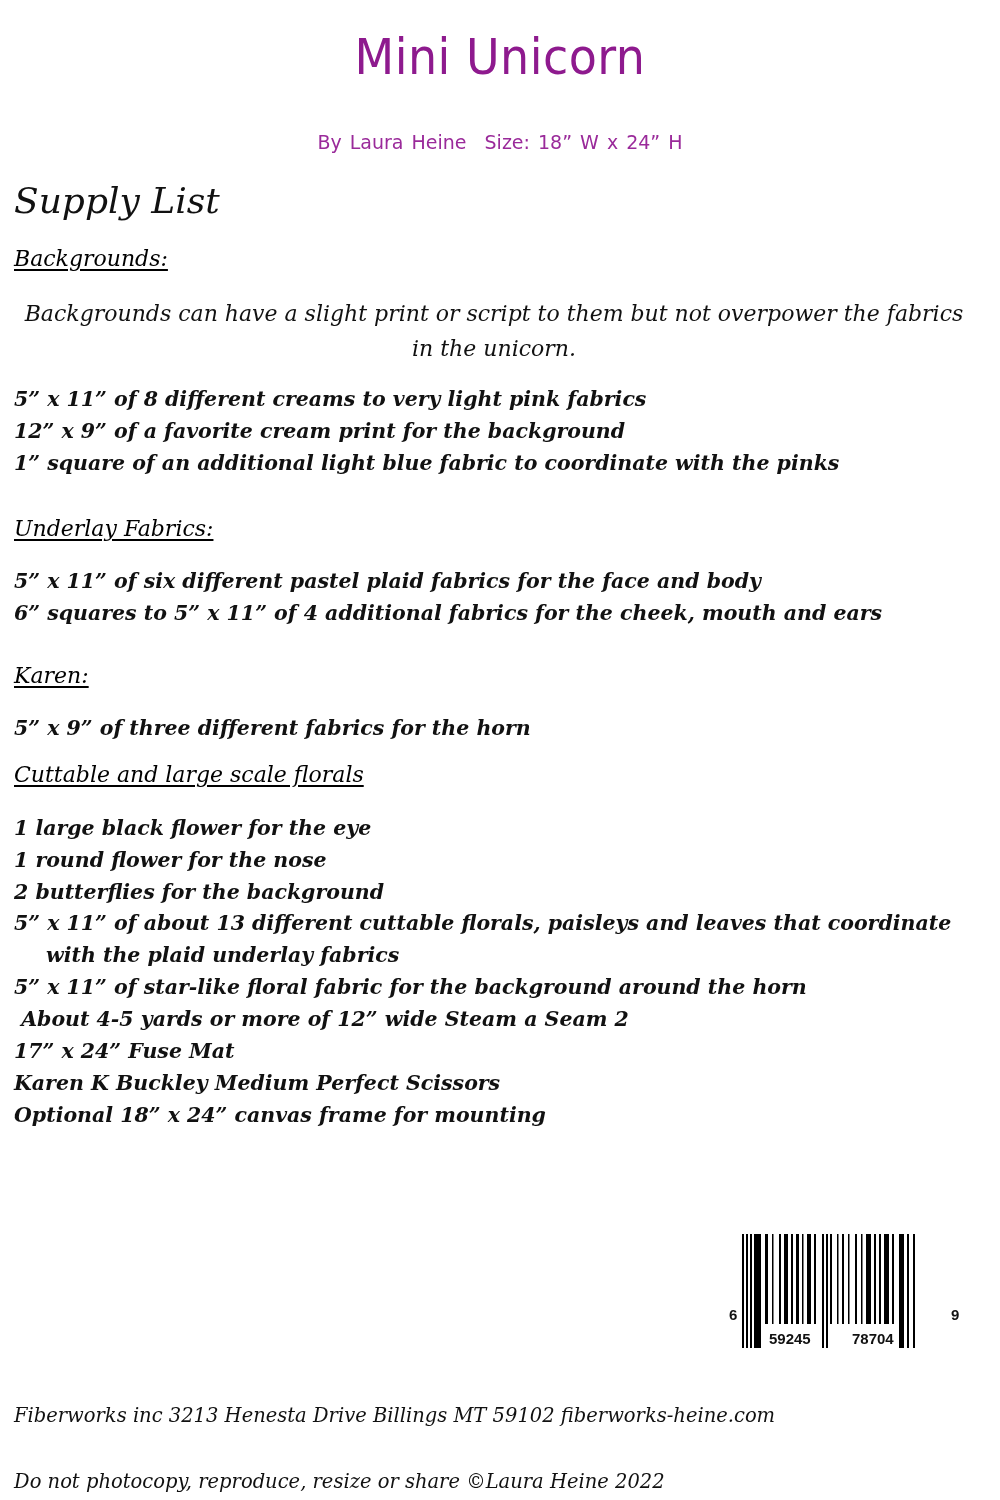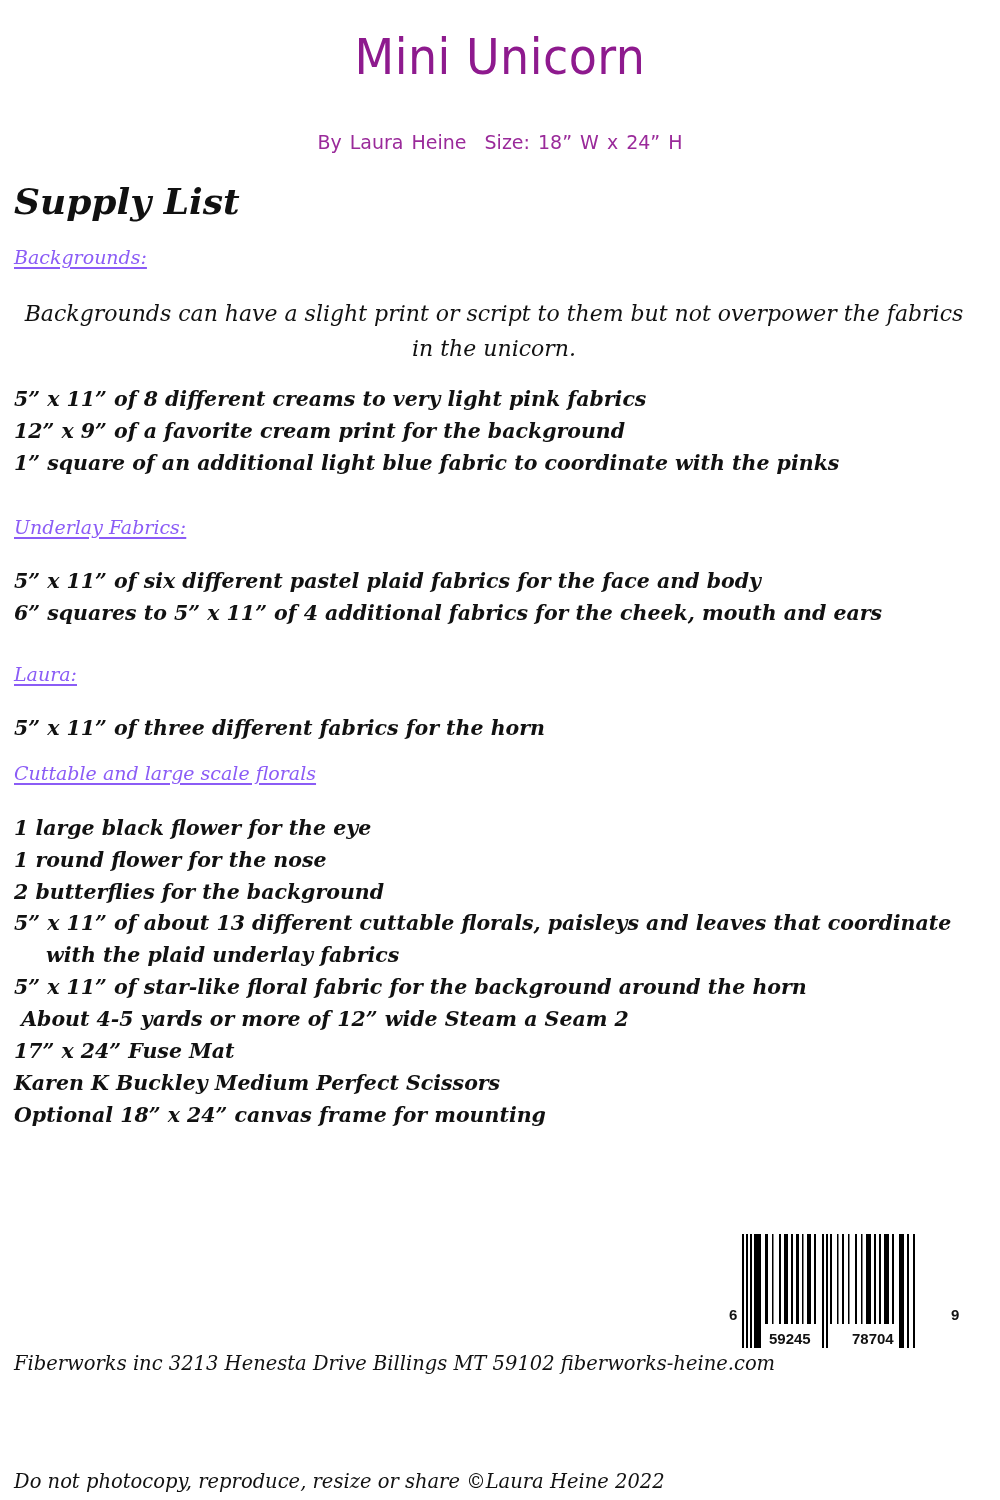--- a/index.html
+++ b/index.html
@@ -8,24 +8,24 @@
       position: absolute; left: 0; width: 1000px; top: 28px; text-align: center;
       font-family: "DejaVu Sans", sans-serif; font-size: 50px; color: #8e1a8e; letter-spacing: 0.5px;
       font-weight: normal; transform: scaleX(0.92);
     }
     .byline {
       position: absolute; left: 0; width: 1000px; top: 131px; text-align: center;
       font-family: "DejaVu Sans", sans-serif; font-size: 19px; color: #9a2a9a; word-spacing: 2px;
     }
     .byline span + span { margin-left: 18px; }
     .script { font-family: "DejaVu Serif", serif; font-style: italic; }
-    .heading-main { position: absolute; left: 14px; top: 180px; font-size: 36px; color: #111; font-weight: bold; }
+    .heading-main { position: absolute; left: 14px; top: 180px; font-size: 36px; color: #111; }
     .sec-head {
-      position: absolute; left: 14px; font-size: 19px; text-decoration: underline;
-      text-decoration-thickness: 2px; text-underline-offset: 3px; color: #8b5cf6;
+      position: absolute; left: 14px; font-size: 22px; text-decoration: underline;
+      text-decoration-thickness: 2px; text-underline-offset: 3px; color: #000000;
     }
     .para { position: absolute; left: 14px; font-size: 22px; line-height: 35px; width: 960px; text-align: center; }
     .list { position: absolute; left: 14px; margin: 0; padding: 0; list-style: none; font-size: 20.5px; line-height: 32px; width: 975px; }
     .list li { white-space: nowrap; font-weight: bold; }
     .list li.wrap { white-space: normal; padding-left: 32px; text-indent: -32px; line-height: 31.5px; }
     .footer-line { position: absolute; left: 14px; font-size: 19.5px; white-space: nowrap; }
     .barcode { position: absolute; left: 727px; top: 1234px; width: 240px; height: 118px; }
     .barcode svg { display: block; }
   </style>
 </head>
@@ -47,23 +47,23 @@
     <li>12” x 9” of a favorite cream print for the background</li>
     <li>1” square of an additional light blue fabric to coordinate with the pinks</li>
   </ul>
 
   <div class="sec-head script" style="top:516px;">Underlay Fabrics:</div>
   <ul class="list script" style="top:565px;">
     <li>5” x 11” of six different pastel plaid fabrics for the face and body</li>
     <li>6” squares to 5” x 11” of 4 additional fabrics for the cheek, mouth and ears</li>
   </ul>
 
-  <div class="sec-head script" style="top:663px;">Laura:</div>
+  <div class="sec-head script" style="top:663px;">Karen:</div>
   <ul class="list script" style="top:712px;">
-    <li>5” x 11” of three different fabrics for the horn</li>
+    <li>5” x 9” of three different fabrics for the horn</li>
   </ul>
 
   <div class="sec-head script" style="top:762px;">Cuttable and large scale florals</div>
   <ul class="list script" style="top:812px;">
     <li>1 large black flower for the eye</li>
     <li>1 round flower for the nose</li>
     <li>2 butterflies for the background</li>
     <li class="wrap">5” x 11” of about 13 different cuttable florals, paisleys and leaves that coordinate with the plaid underlay fabrics</li>
     <li>5” x 11” of star-like floral fabric for the background around the horn</li>
     <li style="white-space:pre;"> About 4-5 yards or more of 12” wide Steam a Seam 2</li>
@@ -109,16 +109,16 @@
         <rect x="180" y="0" width="2" height="114"></rect>
         <rect x="186" y="0" width="2" height="114"></rect>
       </g>
       <text x="2" y="86" font-family="Liberation Sans, sans-serif" font-weight="bold" font-size="15" fill="#111">6</text>
       <text x="42" y="110" font-family="Liberation Sans, sans-serif" font-weight="bold" font-size="15" fill="#111">59245</text>
       <text x="125" y="110" font-family="Liberation Sans, sans-serif" font-weight="bold" font-size="15" fill="#111">78704</text>
       <text x="224" y="86" font-family="Liberation Sans, sans-serif" font-weight="bold" font-size="15" fill="#111">9</text>
     </svg>
   </div>
 
-  <div class="footer-line script" style="top:1352px;">Fiberworks inc 3213 Henesta Drive Billings MT 59102 fiberworks-heine.com</div>
+  <div class="footer-line script" style="top:1404px;">Fiberworks inc 3213 Henesta Drive Billings MT 59102 fiberworks-heine.com</div>
   <div class="footer-line script" style="top:1470px;">Do not photocopy, reproduce, resize or share ©Laura Heine 2022</div>
 
 </div>
 
 </body></html>

